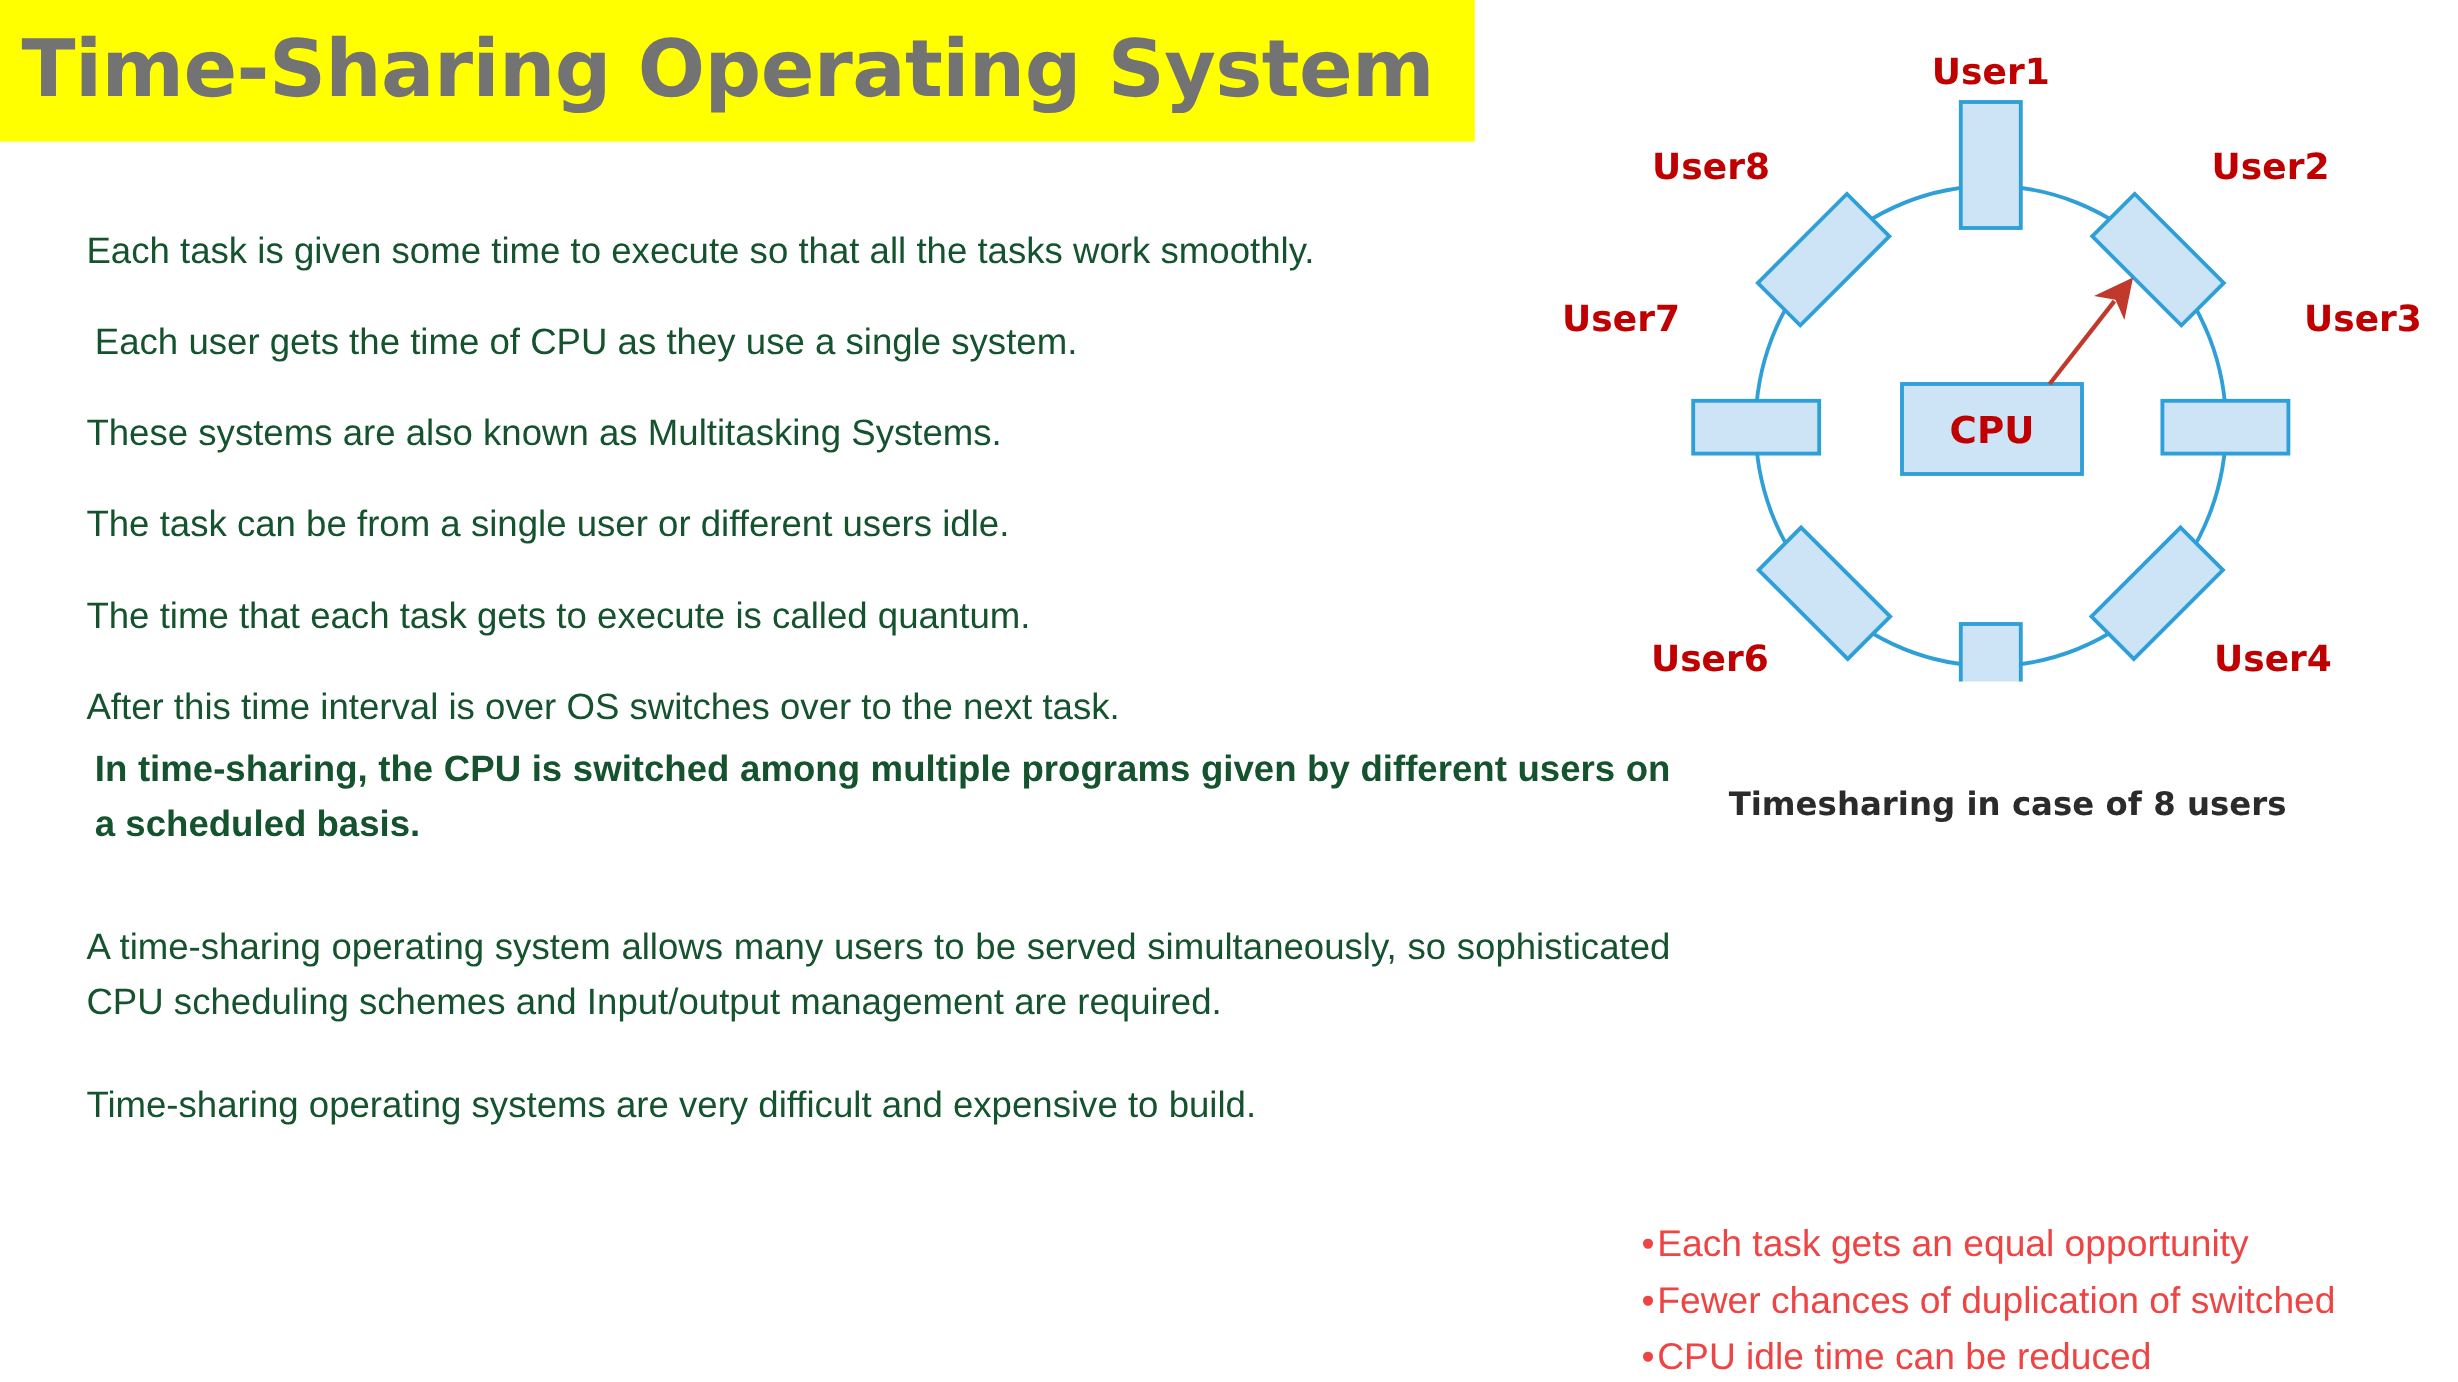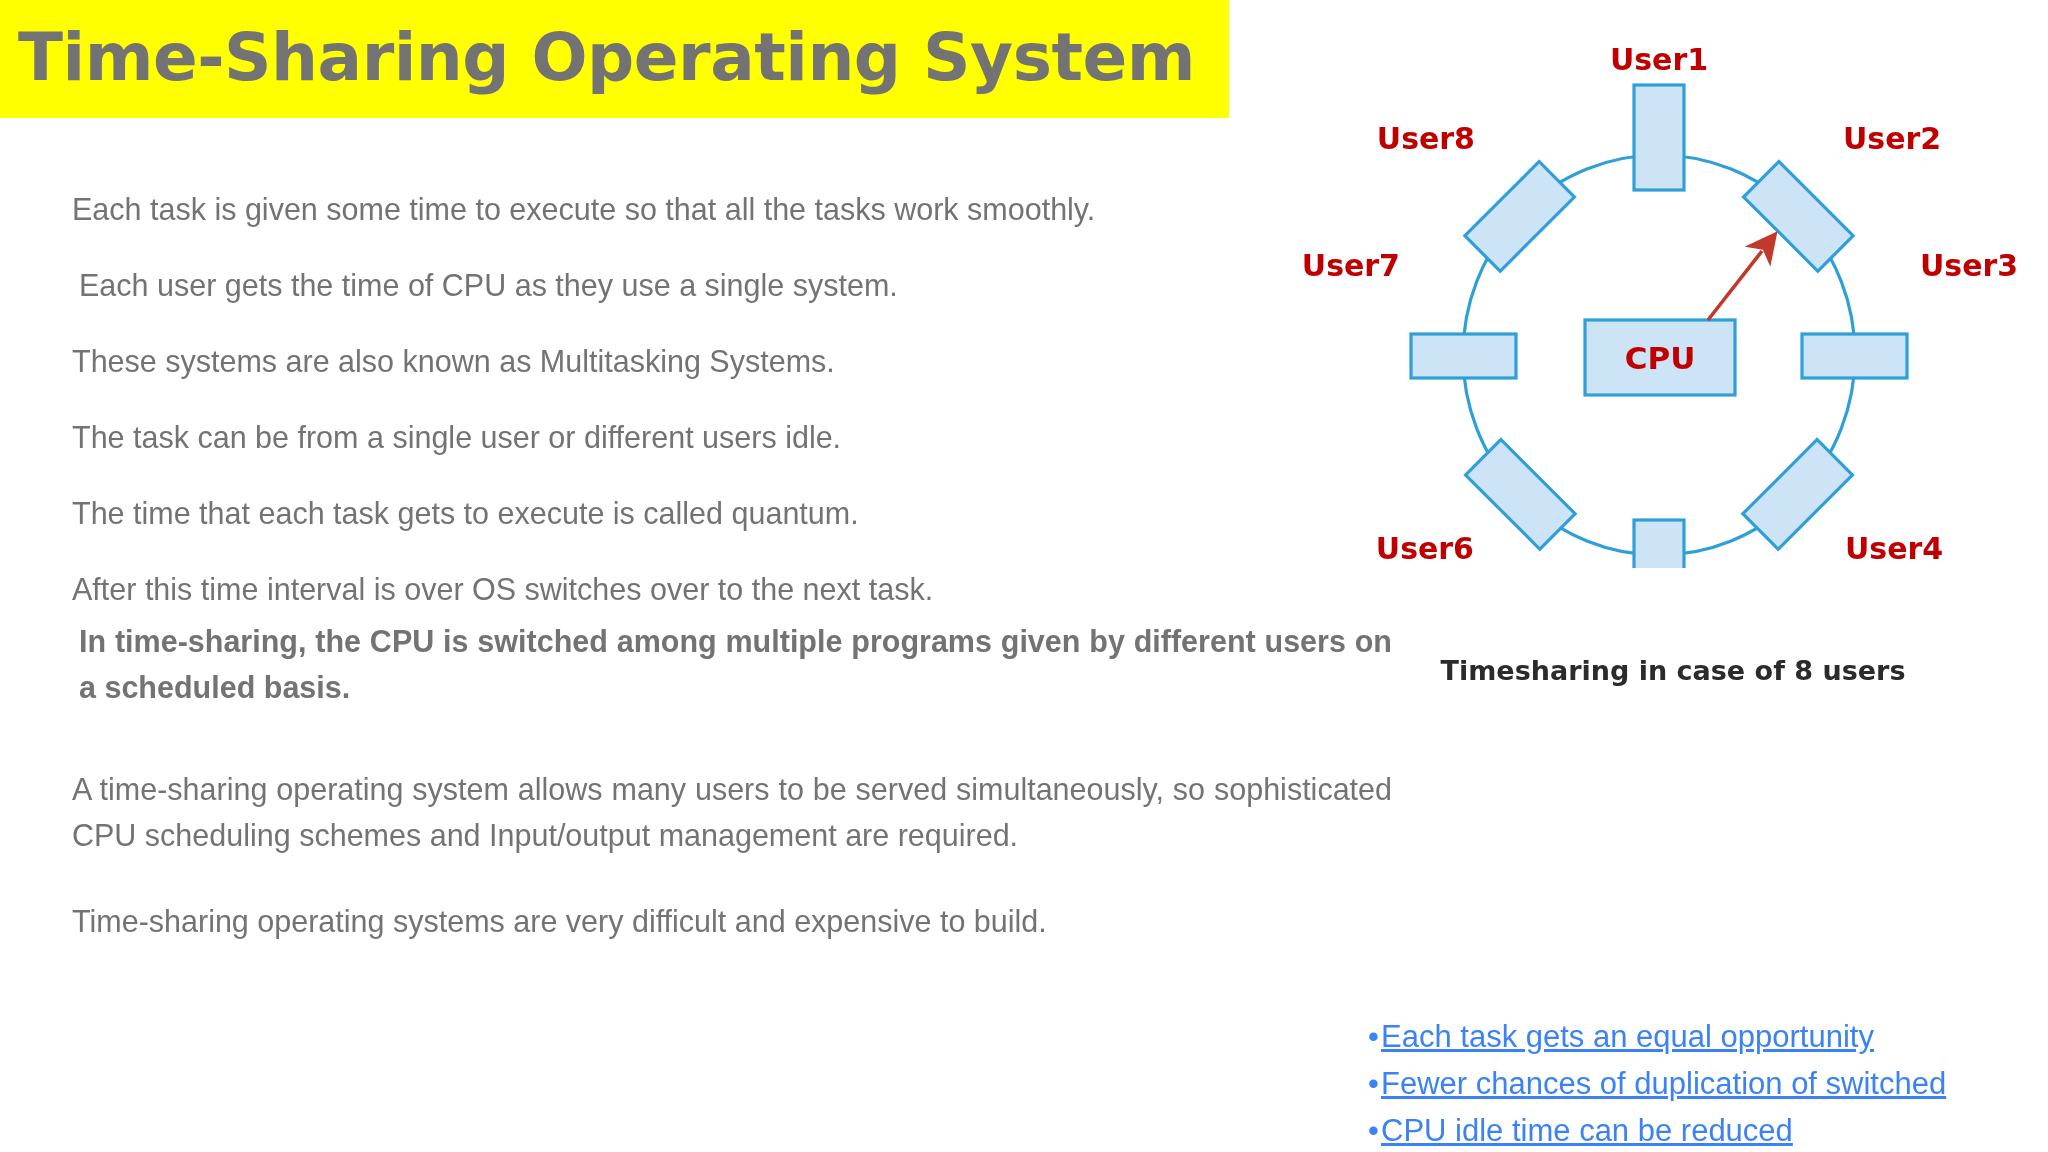--- a/index.html
+++ b/index.html
@@ -41,21 +41,21 @@
   
   #body-text {
     position: absolute;
     left: 72px;
     top: 186px;
     width: 1320px;
   }
   .para {
     font-size: 30.5px;
     line-height: 46px;
-    color: #737373;
+    color: #14532d;
     margin: 0 0 30px 0;
     font-family: "Liberation Sans", sans-serif;
   }
   .para.justified {
     text-align: justify;
     text-justify: inter-word;
   }
   .para.indented { padding-left: 7px; margin-top: 11px; }
   .para.tight { margin-bottom: 0; }
   .gap-sm { height: 10px; }
@@ -86,23 +86,22 @@
   
   #bullets {
     position: absolute;
     left: 1368px;
     top: 1013px;
     width: 680px;
   }
   .bullet-line {
     font-size: 31px;
     line-height: 47px;
-    color: #3b82f6;
+    color: #ef4444;
     white-space: nowrap;
-    text-decoration: underline;
   }
   .bullet-line.wrap { white-space: normal; }
   .bullet-dot {
     display: inline-block;
     width: 0.42em;
   }
 </style>
 </head>
 <body>
 

